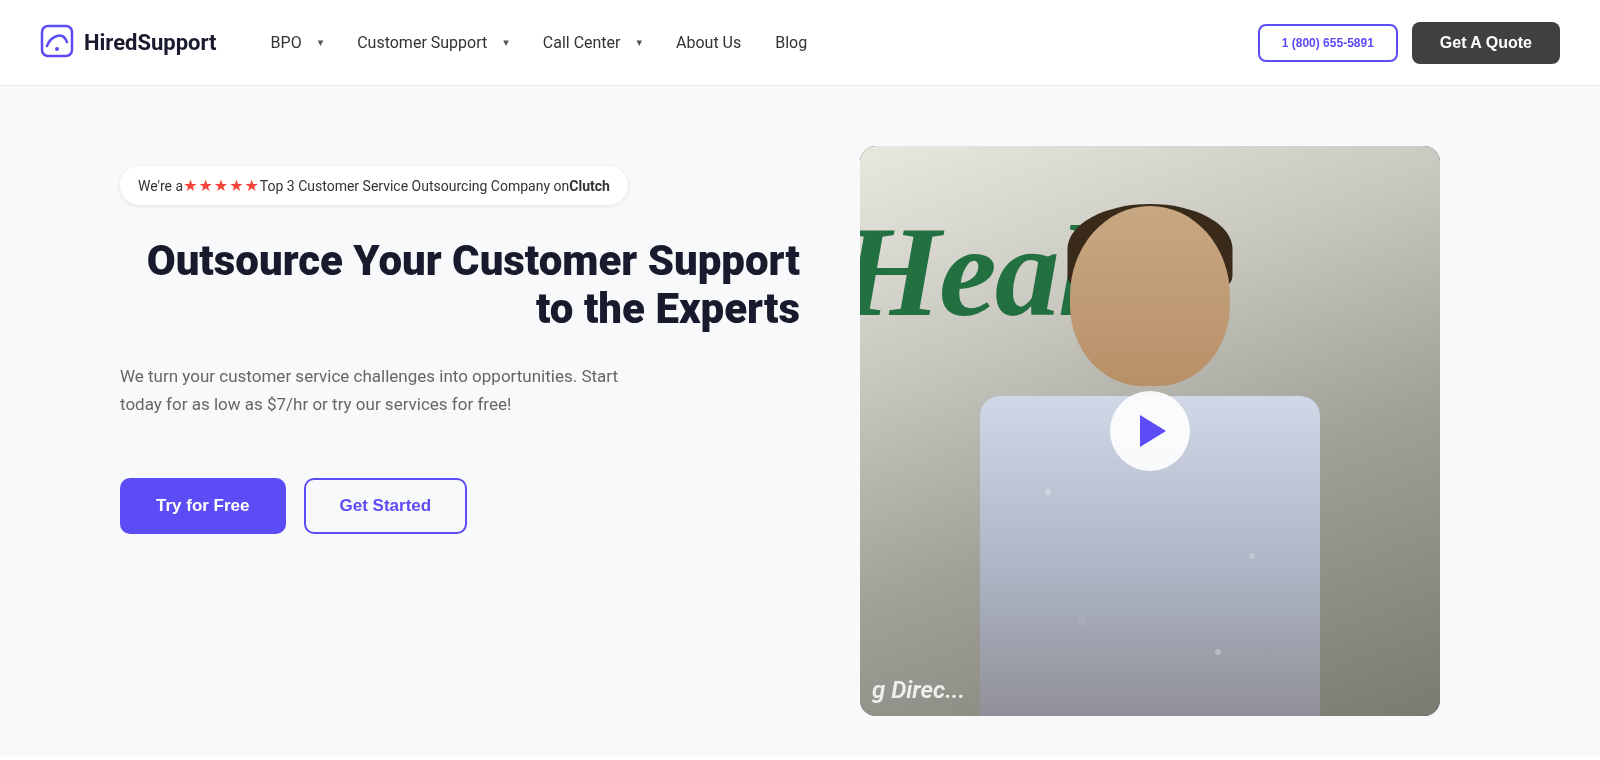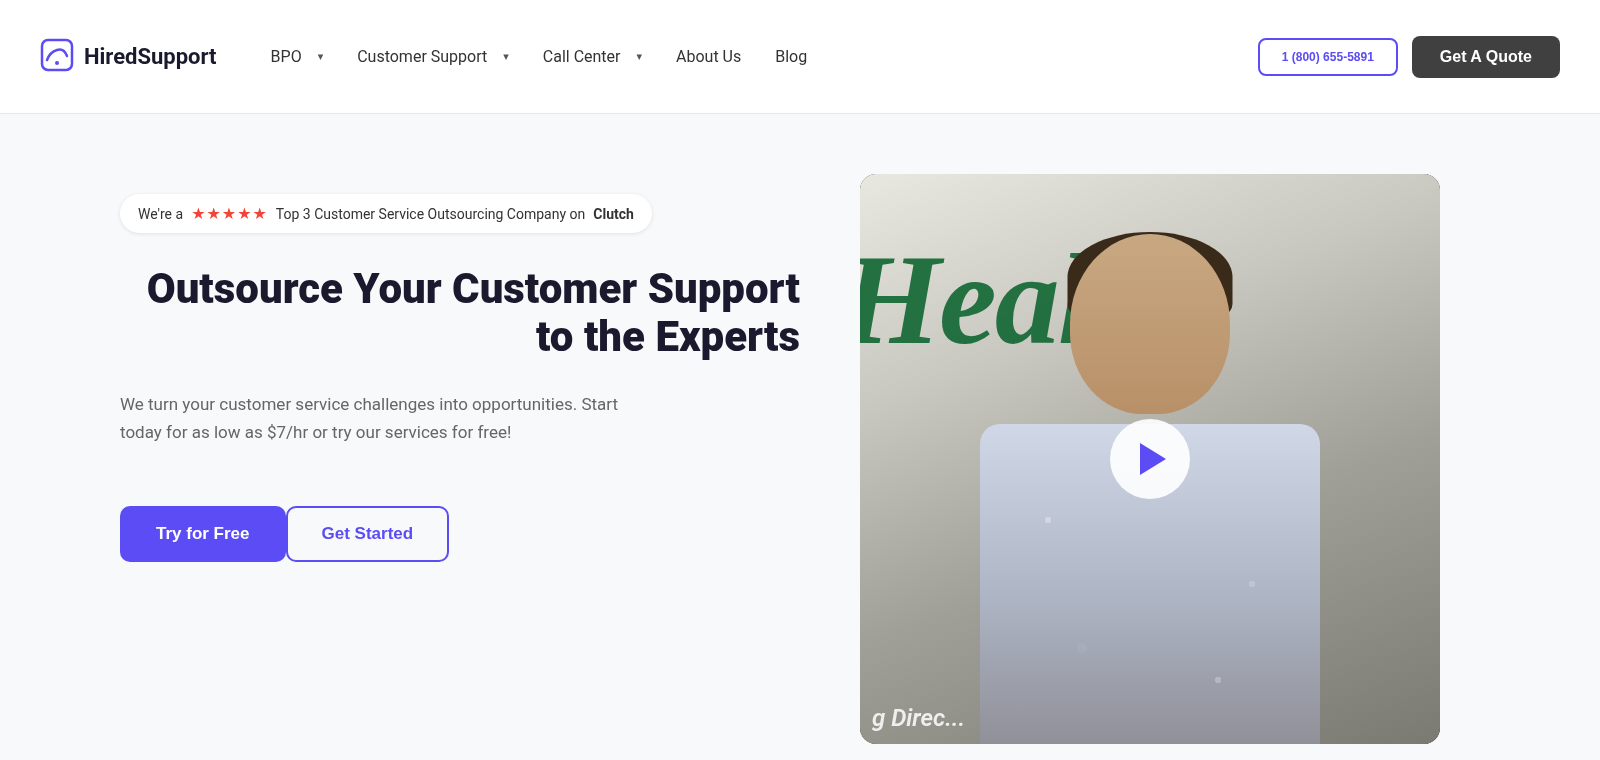--- a/index.html
+++ b/index.html
@@ -15,21 +15,21 @@
       height: 760px;
       overflow: hidden;
     }
 
     
     .navbar {
       display: flex;
       align-items: center;
       justify-content: space-between;
       padding: 0 40px;
-      height: 114px;
+      height: 86px;
       border-bottom: 1px solid #e5e7eb;
       background: #fff;
     }
 
     .navbar-left {
       display: flex;
       align-items: center;
       gap: 40px;
     }
 
@@ -114,21 +114,20 @@
 
     .hero-left {
       flex: 1;
       padding-top: 30px;
       max-width: 680px;
     }
 
     .badge {
       display: inline-flex;
       align-items: center;
-      gap: 8px;
       padding: 10px 18px;
       background: #fff;
       border-radius: 50px;
       font-size: 14px;
       color: #333;
       margin-bottom: 32px;
       box-shadow: 0 1px 4px rgba(0,0,0,0.1);
     }
 
     .stars {
@@ -153,20 +152,21 @@
     .hero-desc {
       font-size: 17px;
       color: #666;
       line-height: 1.65;
       margin-bottom: 60px;
       max-width: 520px;
     }
 
     .hero-buttons {
       display: flex;
+      gap: 18px;
       align-items: flex-end;
     }
 
     .try-free-btn {
       padding: 18px 36px;
       background: #5b4cf5;
       color: #fff;
       border: none;
       border-radius: 10px;
       font-size: 17px;

